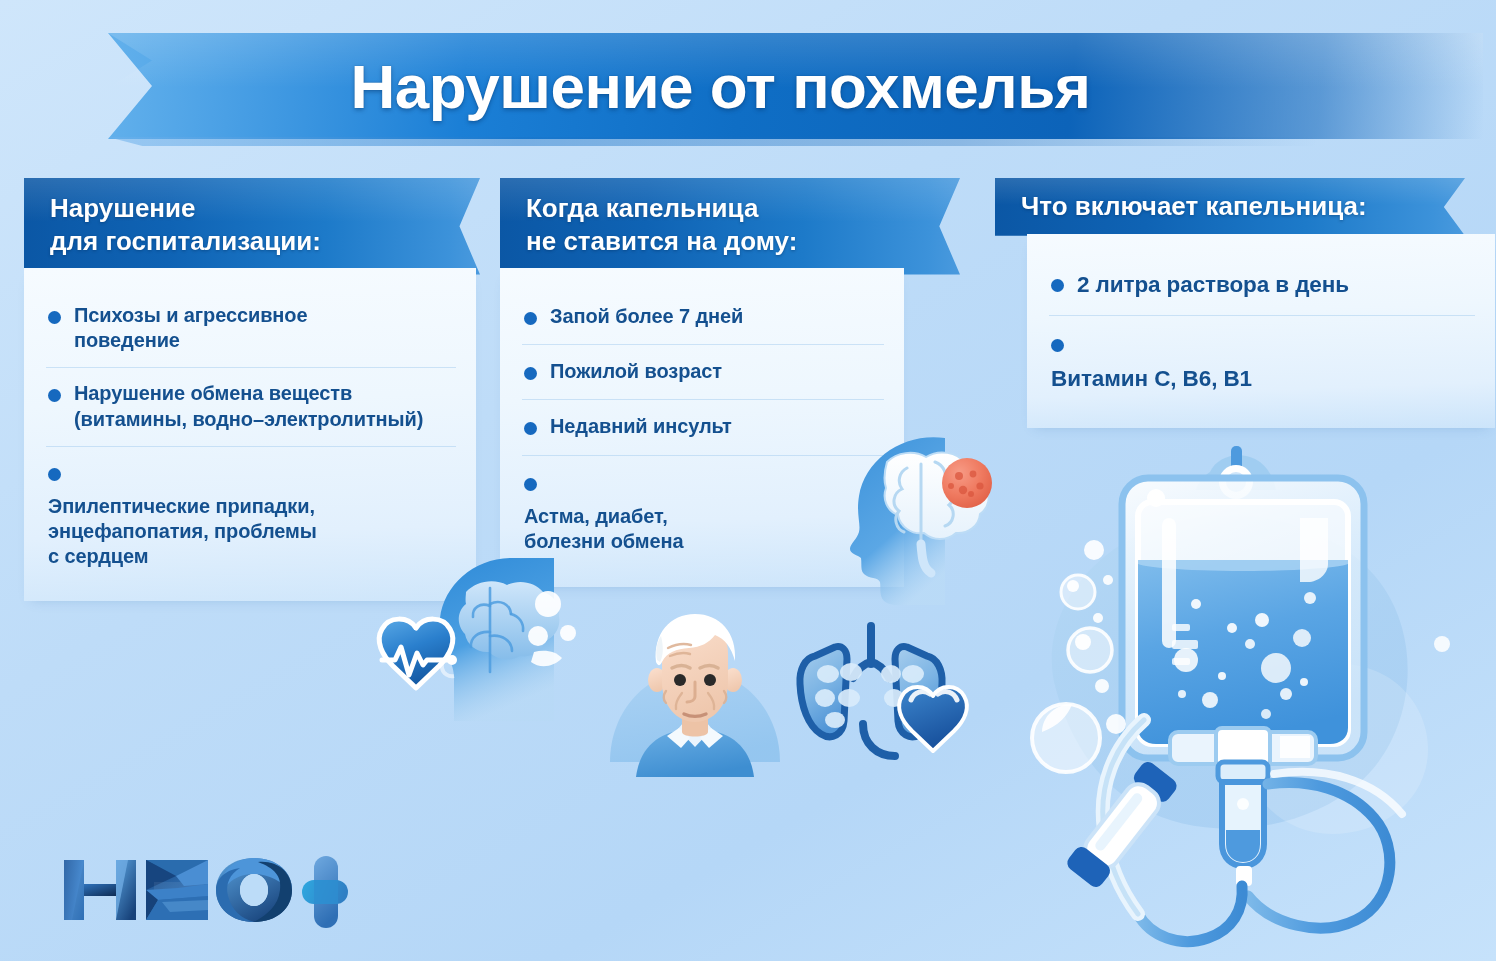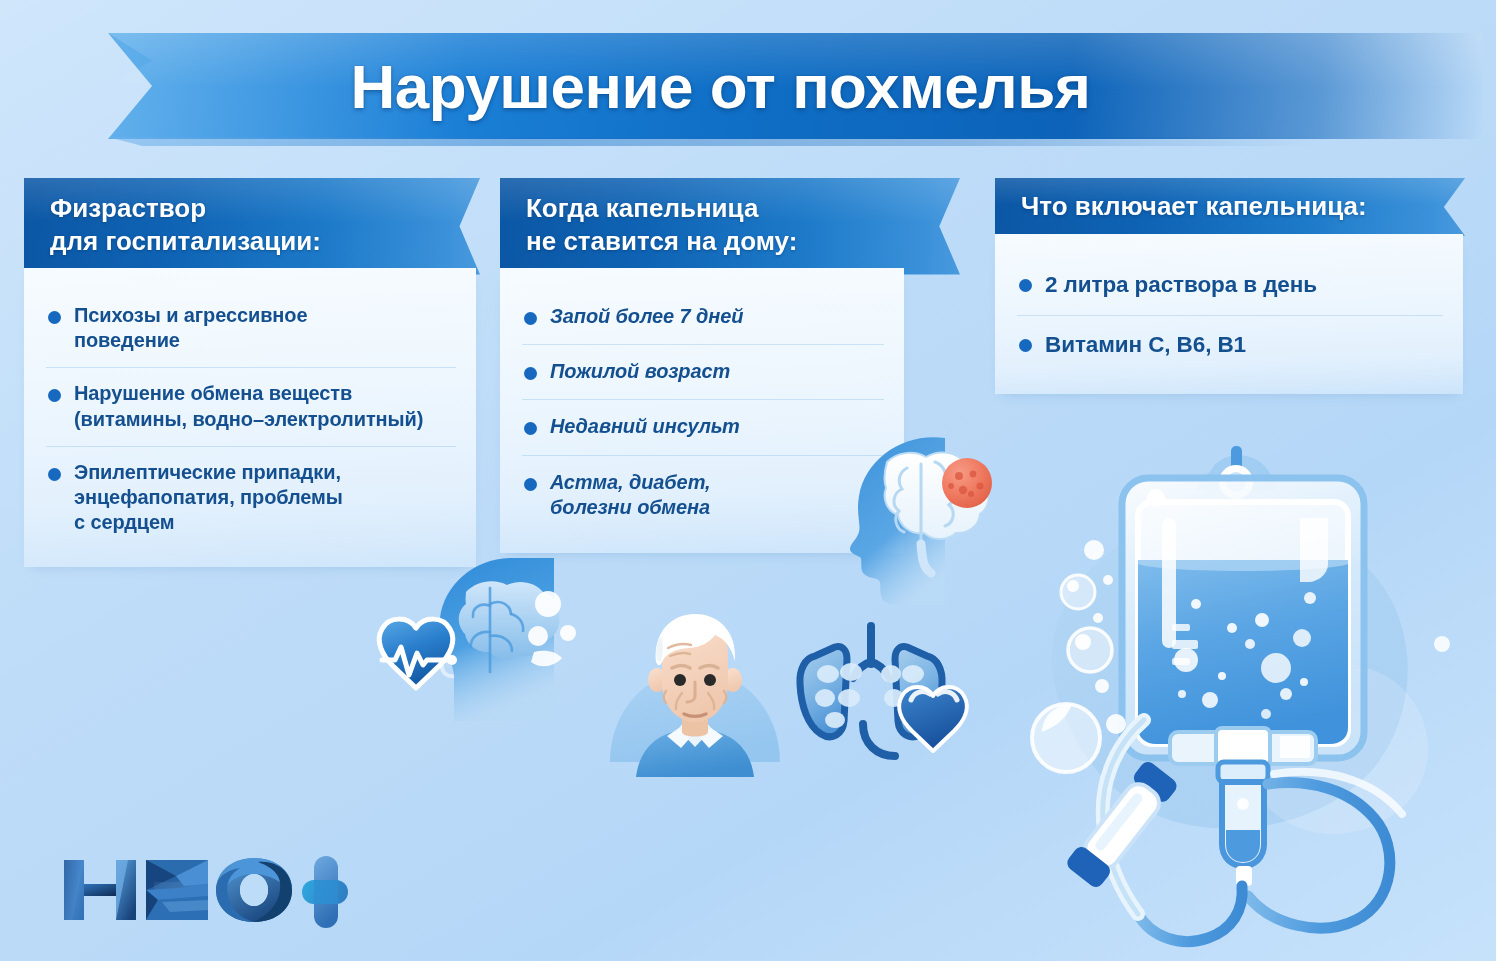--- a/index.html
+++ b/index.html
@@ -103,31 +103,31 @@
   .col-3 .head-shape { padding-top: 12px; padding-bottom: 13px; }
 
   
   .col-body {
     position: relative;
     background: linear-gradient(178deg, #f6fbff 0%, #eef7fe 40%, #e2f0fd 78%, rgba(222,239,253,0.55) 100%);
     padding: 22px 20px 18px 22px;
     box-shadow: 0 6px 12px -8px rgba(40,100,165,0.25);
   }
   .col-1 .col-body { width: 452px; }
-  .col-2 .col-body { width: 404px; font-style: italic; }
+  .col-2 .col-body { width: 404px; }
   .col-3 .col-body { width: 468px; }
 
   .bullet-item {
     display: flex;
     align-items: flex-start;
     gap: 13px;
     padding: 13px 2px 14px 2px;
     border-bottom: 1px solid rgba(150,195,235,0.42);
   }
-  .bullet-item:last-child { border-bottom: none; }
+  .bullet-item:last-child { border-bottom: none; flex-direction: column; }
   .bullet-dot {
     flex: 0 0 auto;
     width: 13px; height: 13px;
     border-radius: 50%;
     background: #1669bf;
     margin-top: 8px;
   }
   .bullet-text {
     color: #14508f;
     font-size: 20px;
@@ -161,21 +161,21 @@
   <div class="ribbon-sheen"></div>
   <div class="ribbon-edge"></div>
   <div class="title-text">Нарушение от похмелья</div>
 </div>
 
 <div class="columns">
 
   <div class="col col-1">
     <div class="col-head">
       <div class="head-shape">
-        <div class="head-title">Физраствор
+        <div class="head-title">Нарушение
 для госпитализации:</div>
       </div>
     </div>
     <div class="col-body" style="margin-top:90px;">
       <div class="bullet-item">
         <span class="bullet-dot"></span>
         <span class="bullet-text">Психозы и агрессивное
 поведение</span>
       </div>
       <div class="bullet-item">
@@ -219,21 +219,21 @@
       </div>
     </div>
   </div>
 
   <div class="col col-3">
     <div class="col-head">
       <div class="head-shape">
         <div class="head-title">Что включает капельница:</div>
       </div>
     </div>
-    <div class="col-body" style="margin-top:56px;">
+    <div class="col-body" style="margin-top:56px;margin-left:32px;">
       <div class="bullet-item">
         <span class="bullet-dot"></span>
         <span class="bullet-text">2 литра раствора в день</span>
       </div>
       <div class="bullet-item">
         <span class="bullet-dot"></span>
         <span class="bullet-text">Витамин С, В6, В1</span>
       </div>
     </div>
   </div>

